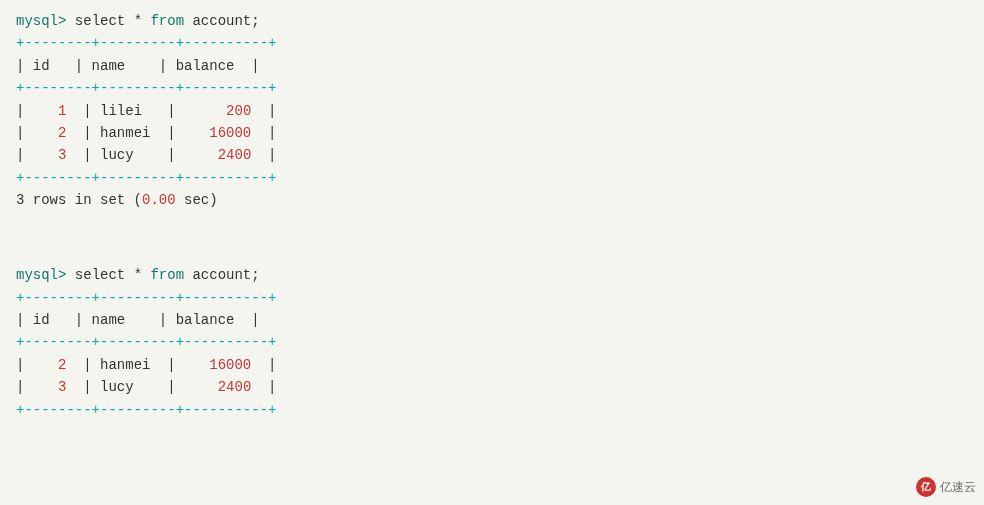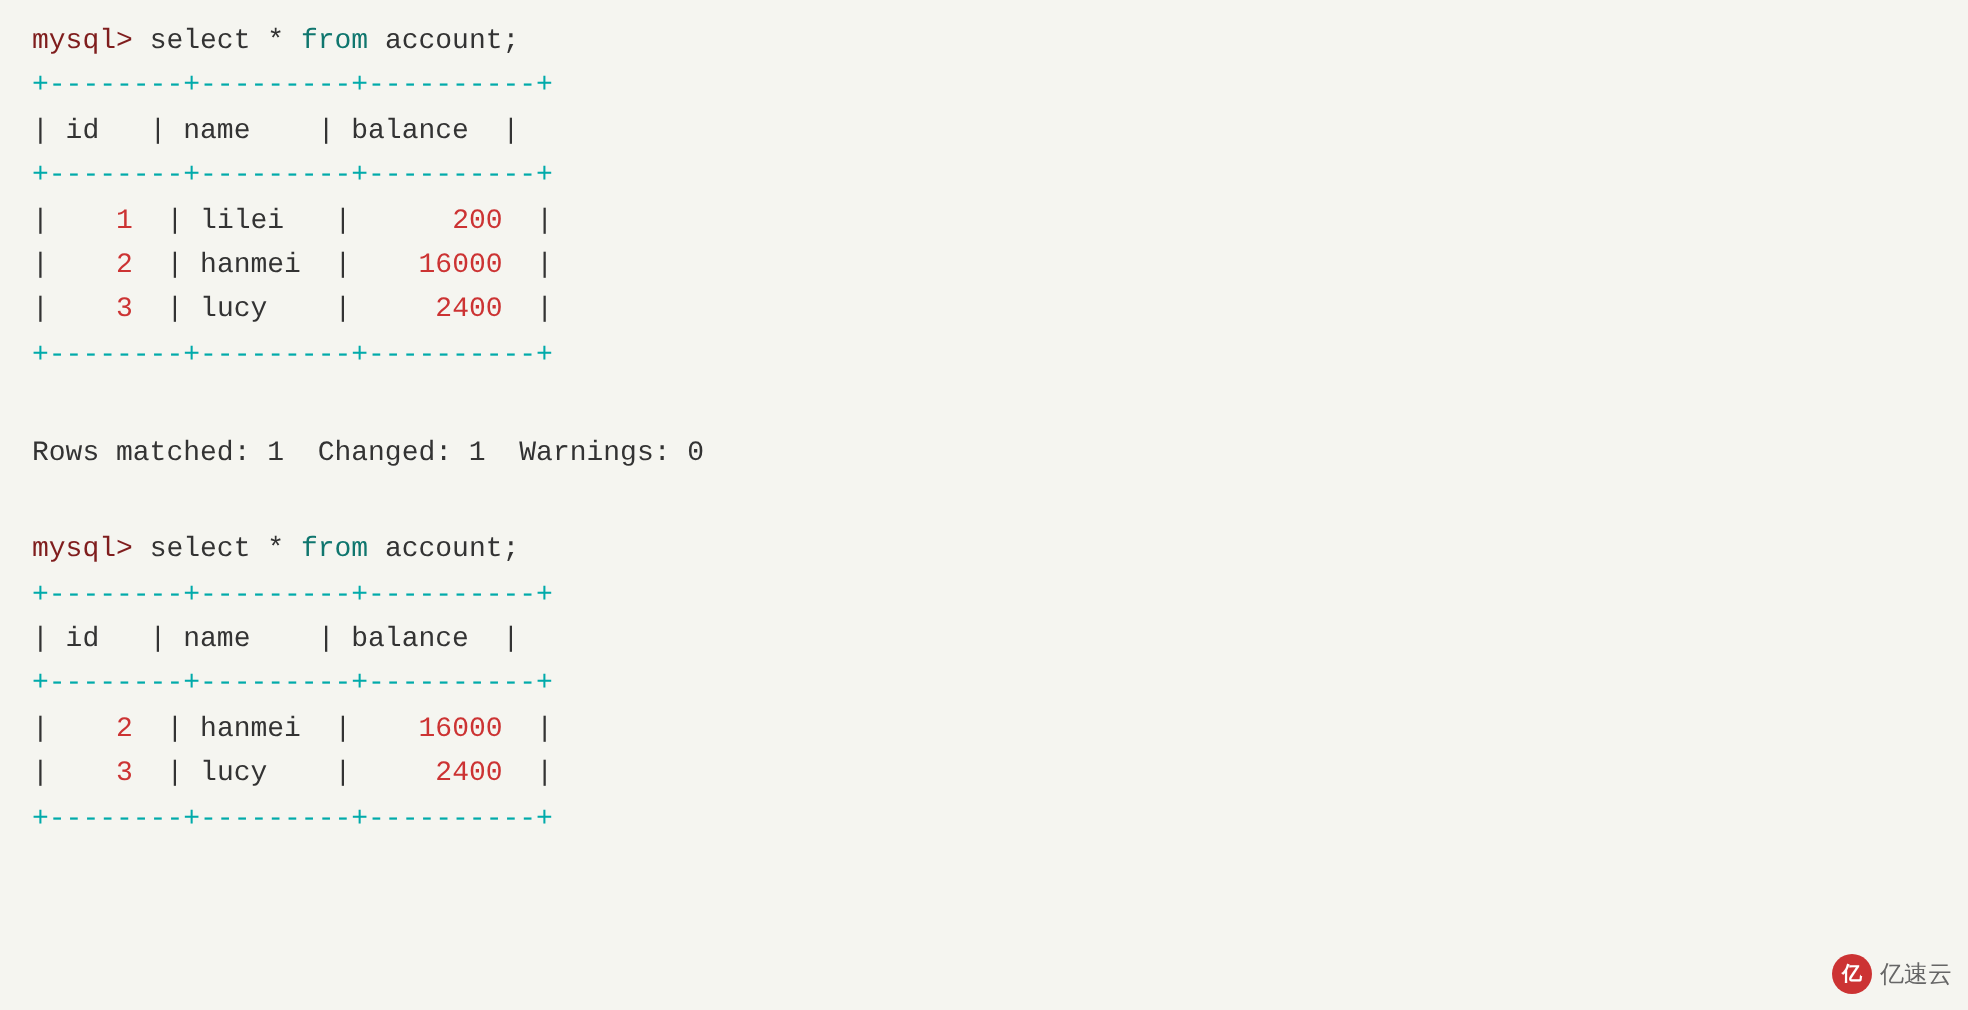--- a/index.html
+++ b/index.html
@@ -13,21 +13,21 @@
       min-height: 505px;
     }
     .terminal {
       background-color: #f5f5f0;
       line-height: 1.6;
     }
     .line {
       white-space: pre;
       display: block;
     }
-    .prompt { color: #7f1d1d; }
+    .prompt { color: #0f766e; }
     .keyword { color: #0f766e; }
     .table-border { color: #00aaaa; }
     .number-val { color: #cc3333; }
     .time-val { color: #cc3333; }
     .normal { color: #333333; }
     .section { margin-bottom: 4px; }
     .watermark {
       position: fixed;
       bottom: 8px;
       right: 8px;
@@ -59,27 +59,27 @@
   
   <div class="section">
     <span class="line"><span class="prompt">mysql&gt;</span><span class="normal"> select * </span><span class="keyword">from</span><span class="normal"> account;</span></span>
     <span class="line table-border">+--------+---------+----------+</span>
     <span class="line normal">| id   | name    | balance  |</span>
     <span class="line table-border">+--------+---------+----------+</span>
     <span class="line normal">|  <span class="number-val">  1</span>  | lilei   |      <span class="number-val">200</span>  |</span>
     <span class="line normal">|  <span class="number-val">  2</span>  | hanmei  |    <span class="number-val">16000</span>  |</span>
     <span class="line normal">|  <span class="number-val">  3</span>  | lucy    |     <span class="number-val">2400</span>  |</span>
     <span class="line table-border">+--------+---------+----------+</span>
+    <span class="line normal">3 rows in set (<span class="time-val">0.00</span> sec)</span>
   </div>
 
   <br>
 
   
   <div class="section">
-    <span class="line normal">Rows matched: 1  Changed: 1  Warnings: 0</span>
   </div>
 
   <br>
 
   
   <div class="section">
     <span class="line"><span class="prompt">mysql&gt;</span><span class="normal"> select * </span><span class="keyword">from</span><span class="normal"> account;</span></span>
     <span class="line table-border">+--------+---------+----------+</span>
     <span class="line normal">| id   | name    | balance  |</span>
     <span class="line table-border">+--------+---------+----------+</span>

